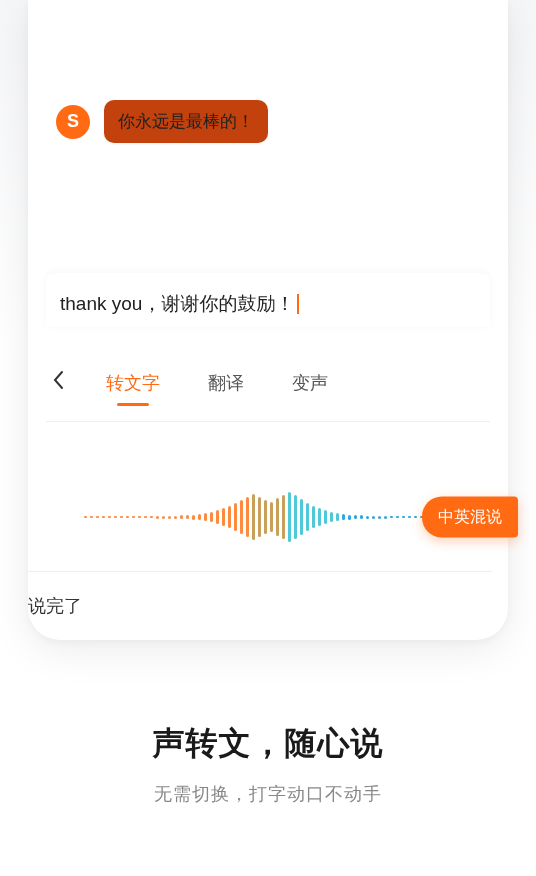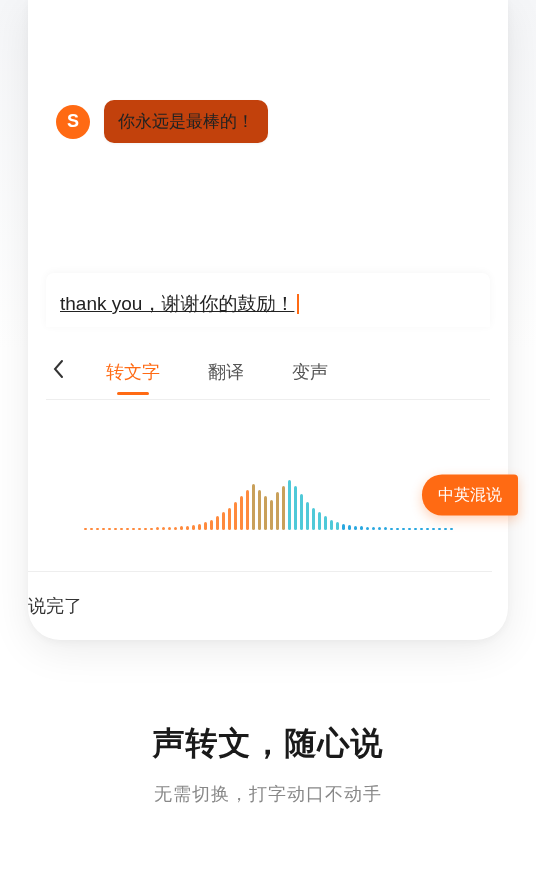--- a/index.html
+++ b/index.html
@@ -55,21 +55,20 @@
       background: #fff;
       border-radius: 8px 8px 0 0;
       padding: 18px 14px 10px 14px;
       box-shadow: 0 -1px 8px rgba(0,0,0,0.04);
     }
     .input-text {
       font-size: 19px;
       color: #222;
       display: flex;
       align-items: center;
-      text-decoration: underline;
     }
     .cursor {
       display: inline-block;
       width: 2px;
       height: 20px;
       background: #ff6a13;
       margin-left: 3px;
       vertical-align: middle;
     }
     .tabs {
@@ -82,21 +81,21 @@
     }
     .back-chevron {
       font-size: 22px;
       color: #333;
       padding: 8px 18px 8px 6px;
       font-weight: 300;
     }
     .tab {
       flex: 0 0 auto;
       padding: 10px 0;
-      margin: 5px 24px;
+      margin: 16px 24px;
       font-size: 18px;
       color: #555;
       position: relative;
     }
     .tab.active {
       color: #ff6a13;
       font-weight: 500;
     }
     .tab.active::after {
       content: '';
@@ -139,21 +138,21 @@
       gap: 6px;
     }
     .chevron-down {
       font-size: 12px;
       color: #888;
     }
     .waveform {
       margin: 60px 18px 0 18px;
       height: 70px;
       display: flex;
-      align-items: flex-end;
+      align-items: center;
       justify-content: center;
       gap: 3px;
       position: relative;
     }
     .wave-bar {
       width: 3px;
       border-radius: 2px;
     }
     .mixed-badge {
       position: absolute;

